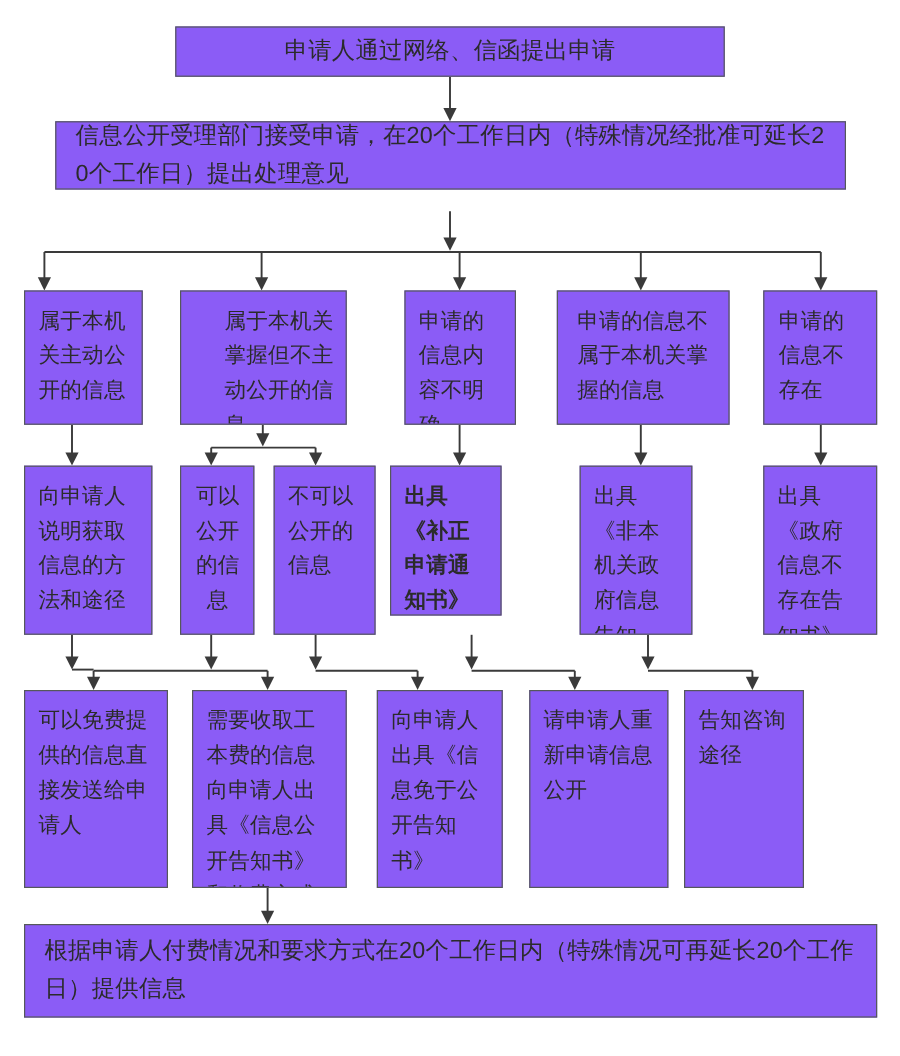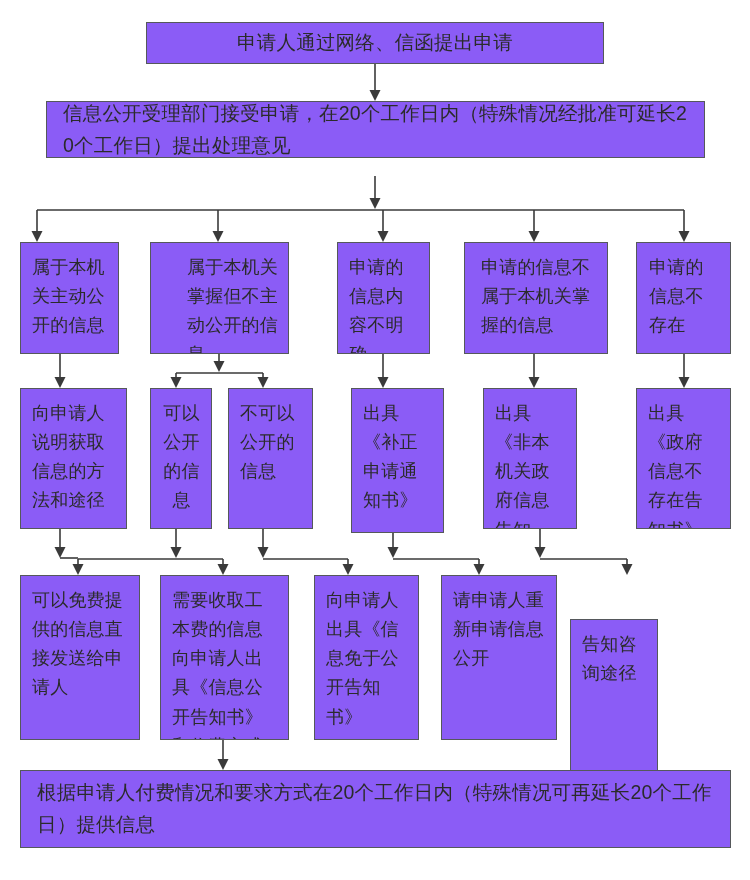--- a/index.html
+++ b/index.html
@@ -200,21 +200,21 @@
 
   <div class="node col" style="left:20px; top:388px; width:107px; height:141px;">
     <span class="label">向申请人说明获取信息的方法和途径</span>
   </div>
   <div class="node col" style="left:150px; top:388px; width:62px; height:141px;text-align:center;">
     <span class="label">可以公开的信息</span>
   </div>
   <div class="node col" style="left:228px; top:388px; width:85px; height:141px;">
     <span class="label">不可以公开的信息</span>
   </div>
-  <div class="node col" style="left:351px; top:388px; width:93px; height:145px;">
+  <div class="node col" style="left:325px; top:388px; width:93px; height:125px;font-weight:bold;">
     <span class="label">出具《补正申请通知书》</span>
   </div>
   <div class="node col" style="left:483px; top:388px; width:94px; height:141px;">
     <span class="label">出具《非本机关政府信息告知书》</span>
   </div>
   <div class="node col" style="left:636px; top:388px; width:95px; height:141px;">
     <span class="label">出具《政府信息不存在告知书》</span>
   </div>
 
   <div class="node col" style="left:20px; top:575px; width:120px; height:165px;">
@@ -222,21 +222,21 @@
   </div>
   <div class="node col" style="left:160px; top:575px; width:129px; height:165px;">
     <span class="label">需要收取工本费的信息向申请人出具《信息公开告知书》和收费方式</span>
   </div>
   <div class="node col" style="left:314px; top:575px; width:105px; height:165px;">
     <span class="label">向申请人出具《信息免于公开告知书》</span>
   </div>
   <div class="node col" style="left:441px; top:575px; width:116px; height:165px;">
     <span class="label">请申请人重新申请信息公开</span>
   </div>
-  <div class="node col" style="left:570px; top:575px; width:88px; height:165px;margin-top:44px;">
+  <div class="node col" style="left:570px; top:575px; width:100px; height:165px;">
     <span class="label">告知咨询途径</span>
   </div>
 
   <div class="node wide left" style="left:20px; top:770px; width:711px; height:78px;">
     <span class="label">根据申请人付费情况和要求方式在20个工作日内（特殊情况可再延长20个工作日）提供信息</span>
   </div>
 
 </div>
 
 </body></html>

